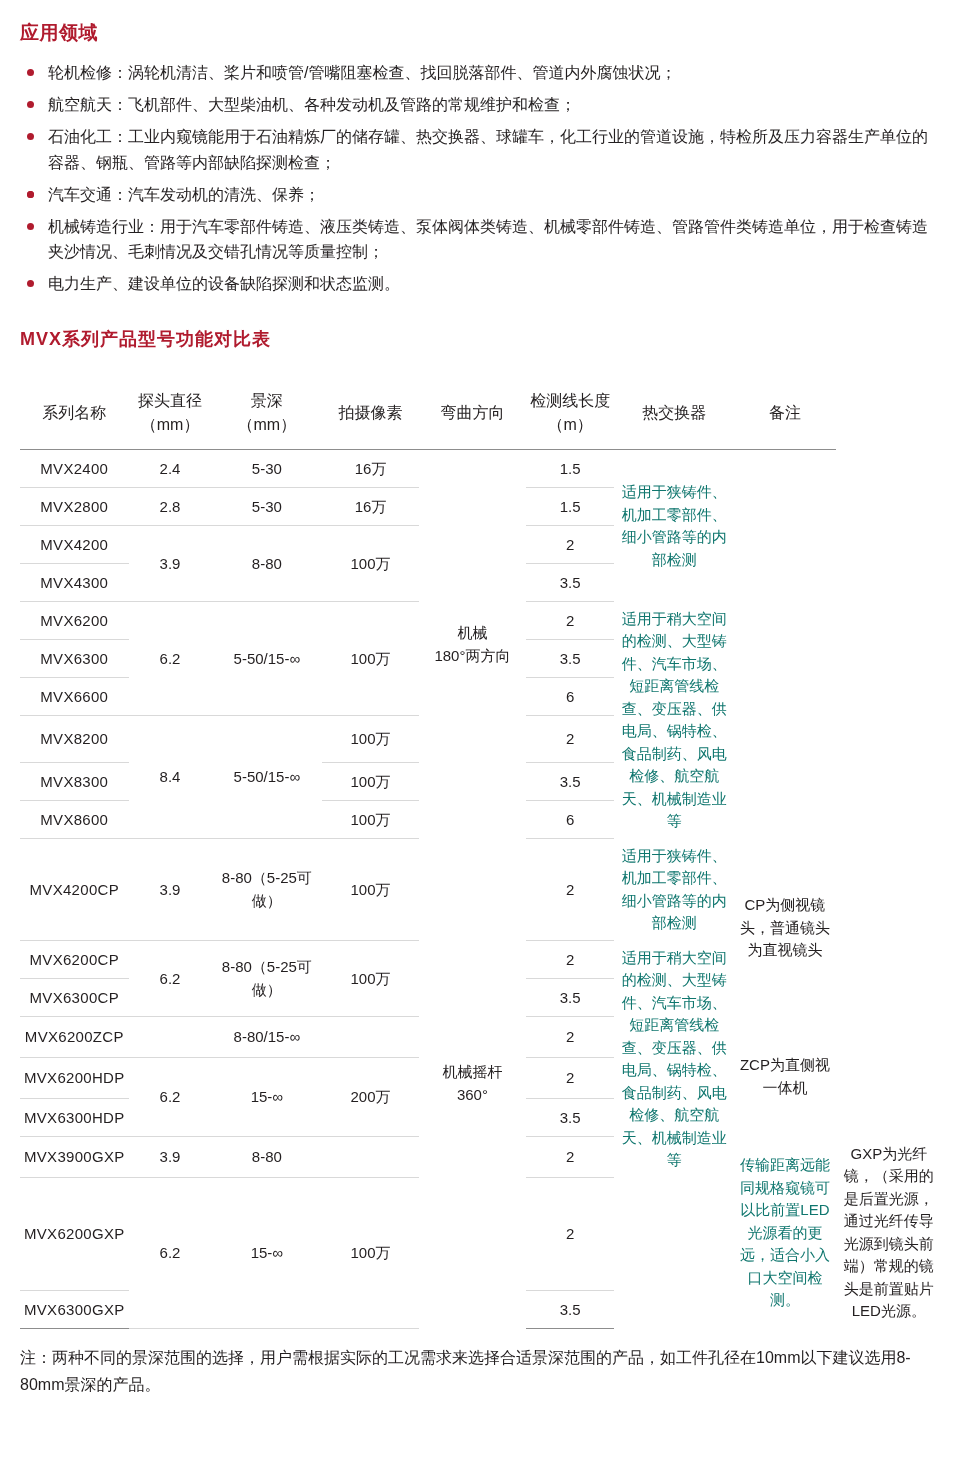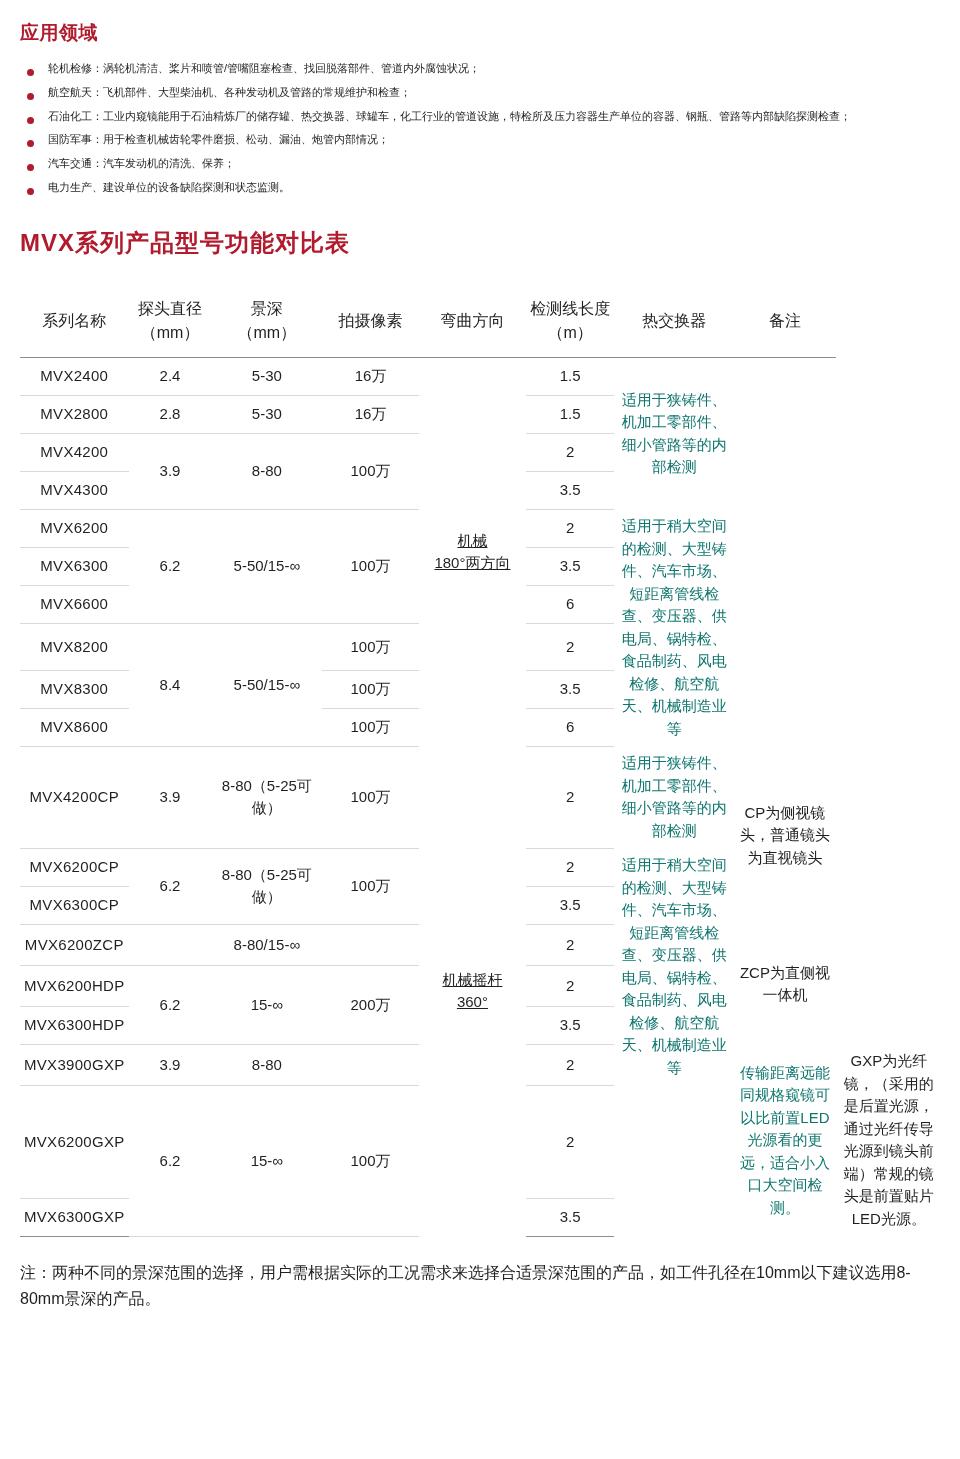--- a/index.html
+++ b/index.html
@@ -22,37 +22,37 @@
   
   .section-title {
     color: #b01b2e;
     font-size: 19px;
     font-weight: bold;
     letter-spacing: 0.5px;
     margin: 2px 0 14px 0;
   }
   .table-title {
     color: #b01b2e;
-    font-size: 24px;
+    font-size: 18px;
     font-weight: bold;
     letter-spacing: 1px;
     margin: 30px 0 14px 0;
   }
 
   
   ul.app-list {
     list-style: none;
     margin: 0 0 4px 0;
     padding: 0;
   }
   ul.app-list > li {
     position: relative;
     padding-left: 28px;
     margin-bottom: 6px;
-    font-size: 11px;
+    font-size: 16px;
     line-height: 1.62;
     color: #231f20;
   }
   ul.app-list > li .dot {
     position: absolute;
     left: 7px;
     top: 9px;
     width: 7px;
     height: 7px;
     background: #b01b2e;
@@ -118,44 +118,44 @@
   td.remark {
     font-size: 12.5px;
     line-height: 1.8;
     padding: 4px 8px;
     color: #231f20;
   }
   td.nb { border-bottom: 0 !important; }
   td.bend {
     font-size: 16px;
     line-height: 1.6;
-    text-decoration: underline;
   }
   td.small { font-size: 13.5px; }
 
   .note {
-    margin-top: 23px;
+    margin-top: 16px;
     font-size: 16px;
     line-height: 1.65;
     color: #231f20;
   }
 </style>
 </head>
 <body>
 
 <div class="page">
 
   <h2 class="section-title">应用领域</h2>
 
   <ul class="app-list">
     <li><span class="dot"></span><span class="li-label">轮机检修：涡轮机清洁、桨片和喷管/管嘴阻塞检查、找回脱落部件、管道内外腐蚀状况；</span></li>
     <li><span class="dot"></span><span class="li-label">航空航天：飞机部件、大型柴油机、各种发动机及管路的常规维护和检查；</span></li>
     <li><span class="dot"></span><span class="li-label">石油化工：工业内窥镜能用于石油精炼厂的储存罐、热交换器、球罐车，化工行业的管道设施，特检所及压力容器生产单位的容器、钢瓶、管路等内部缺陷探测检查；</span></li>
-    <li><span class="dot"></span><span class="li-label">国防军事：用于检查机械齿轮零件磨损、松动、漏油、炮管内部情况；</span></li>
+    <li><span class="dot"></span></li>
     <li><span class="dot"></span><span class="li-label">汽车交通：汽车发动机的清洗、保养；</span></li>
+    <li><span class="dot"></span><span class="li-label">机械铸造行业：用于汽车零部件铸造、液压类铸造、泵体阀体类铸造、机械零部件铸造、管路管件类铸造单位，用于检查铸造夹沙情况、毛刺情况及交错孔情况等质量控制；</span></li>
     <li><span class="dot"></span><span class="li-label">电力生产、建设单位的设备缺陷探测和状态监测。</span></li>
   </ul>
 
   <h2 class="table-title">MVX系列产品型号功能对比表</h2>
 
   <table class="cmp">
     <colgroup>
       <col class="c0">
         <col class="c1">
         <col class="c2">

